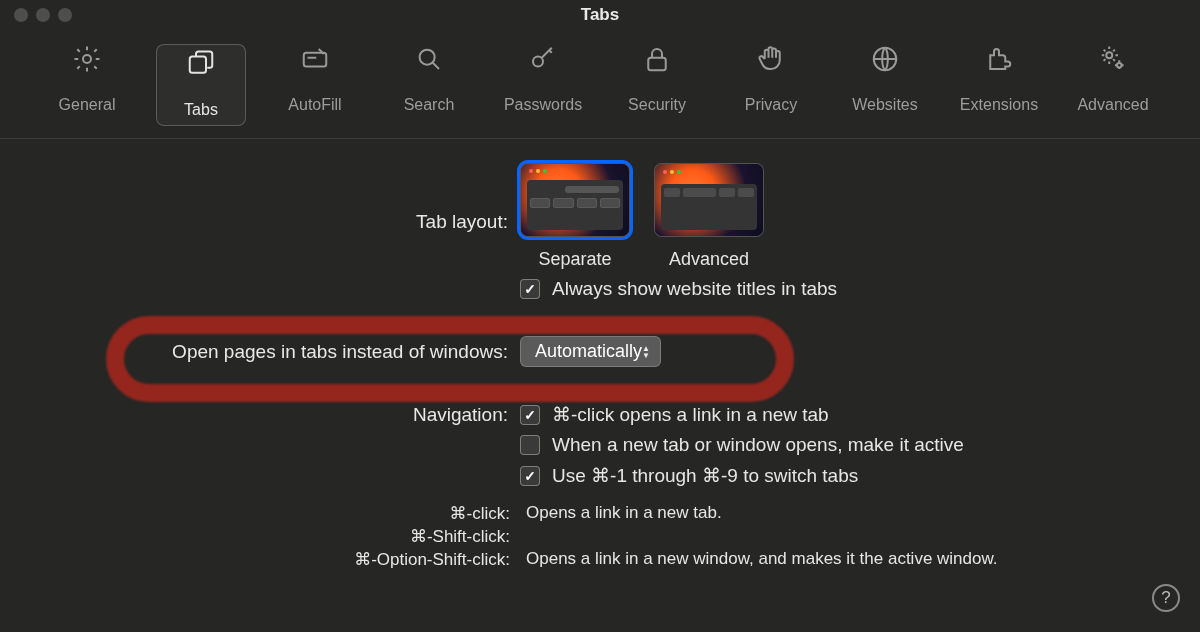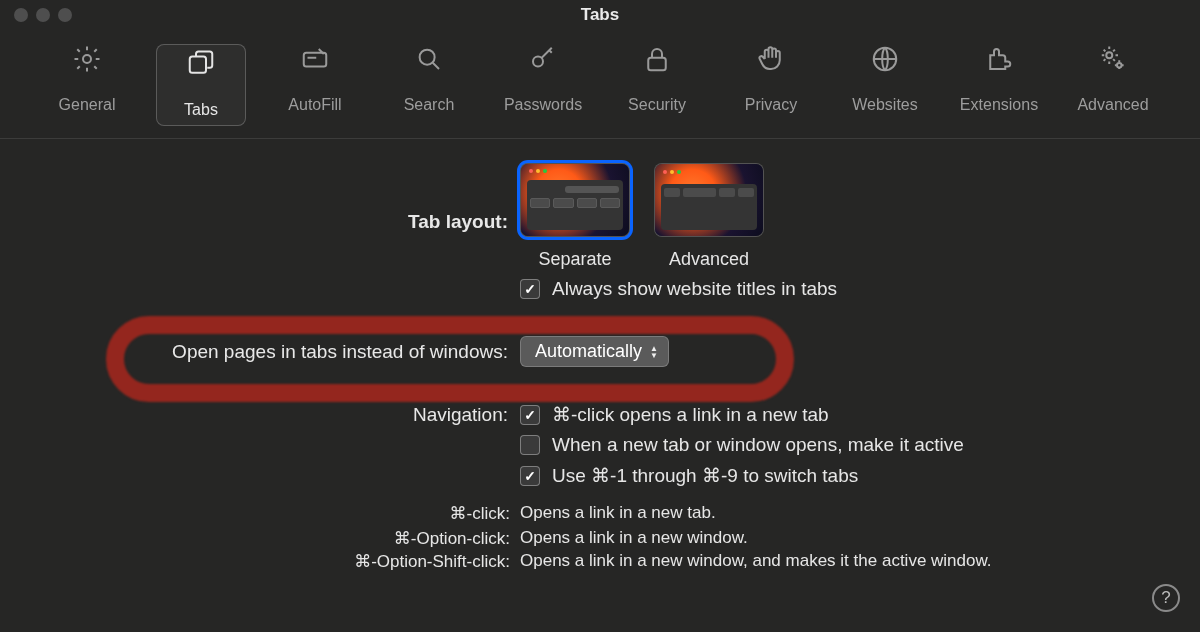--- a/index.html
+++ b/index.html
@@ -101,31 +101,31 @@
     border: 1px solid rgba(255,255,255,0.35);
     display: inline-flex; align-items: center; justify-content: center;
     background: #3a3a3a;
     flex-shrink: 0;
   }
   .checkbox.checked::after {
     content: "✓"; color: #fff; font-size: 14px; font-weight: 700;
   }
 
   .select {
-    display: inline-flex; align-items: center; gap: 8px;
+    display: inline-flex; align-items: center; 
     background: #5a5a5a; color: #fff;
     padding: 4px 10px 4px 14px; border-radius: 6px;
     border: 1px solid rgba(255,255,255,0.2);
     font-size: 18px;
   }
   .select .chevs {
     display:flex; flex-direction:column; font-size:8px; line-height:7px; color:#eee;
   }
 
-  .explain-row { display: flex; font-size: 17px; color: #e6e6e6; margin-top: 2px; }
+  .explain-row { display: flex; font-size: 17px; color: #e6e6e6; margin-top: 2px; gap: 6px; }
   .explain-row .l { width: 520px; text-align: right; padding-right: 10px; }
   .explain-row .r { flex: 1; }
 
   
   .annotation {
     position: absolute;
     left: 106px; top: 316px;
     width: 688px; height: 86px;
     border: 18px solid rgba(180,38,28,0.78);
     border-radius: 48px;
@@ -224,21 +224,21 @@
         <circle cx="17" cy="17" r="1.8"></circle>
         <path d="M17 13v1.5M17 18.5V20M13.5 17H15M19 17h1.5"></path>
       </svg>
     <span class="label">Advanced</span>
   </div>
 </div>
 
 <div class="content">
 
   <div class="row" style="align-items:flex-start;">
-    <div class="left" style="padding-top:48px;font-weight:bold;">Tab layout:</div>
+    <div class="left" style="padding-top:48px;">Tab layout:</div>
     <div class="right">
       <div class="thumbs">
         <div class="thumb-wrap">
           <div class="thumb sel sep">
             <div class="wall"></div>
             <div class="win"></div>
             <div class="dots">
                 <span class="d dr"></span>
                 <span class="d dy"></span>
                 <span class="d dg"></span>
@@ -322,24 +322,21 @@
     </div>
   </div>
 
   <div style="height:6px"></div>
 
   <div class="explain-row">
     <div class="l">⌘-click:</div>
     <div class="r">Opens a link in a new tab.</div>
   </div>
   <div class="explain-row">
-  </div>
-  <div class="explain-row">
-    <div class="l">⌘-Option-click:</div>
-    <div class="r">Opens a link in a new window.</div>
+    <div class="l">⌘-Shift-click:</div>
   </div>
   <div class="explain-row">
     <div class="l">⌘-Option-Shift-click:</div>
     <div class="r">Opens a link in a new window, and makes it the active window.</div>
   </div>
 
 </div>
 
 <div class="annotation"></div>
 

